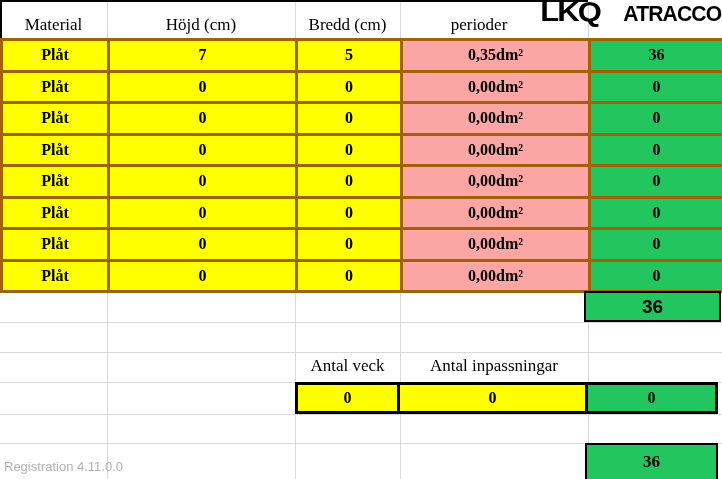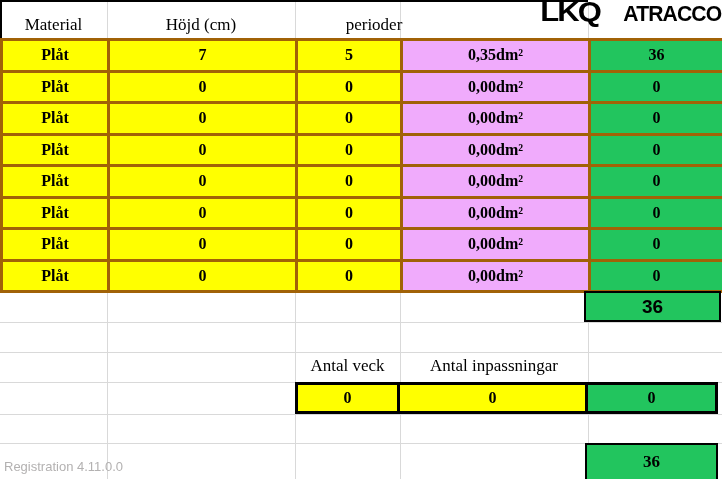--- a/index.html
+++ b/index.html
@@ -25,21 +25,21 @@
   .logo .lkq { font-size:31px; font-weight:900; letter-spacing:-2px; line-height:27px;
                transform:scaleY(0.92); transform-origin:bottom; }
   .logo .atracco { font-size:24px; font-weight:900; letter-spacing:-1px; line-height:23px;
                transform:scaleX(0.88) scaleY(0.9); transform-origin:bottom right; }
   
   table.main { position:absolute; left:0; top:38px; width:722px; height:255px;
                border-collapse:collapse; table-layout:fixed; }
   table.main td { border:3px solid #a16207; text-align:center; vertical-align:middle;
                   font-weight:bold; font-size:16px; }
   .yellow { background:#ffff00; }
-  .green  { background:#f0abfc; }
+  .green  { background:#fca5a5; }
   .peach  { background:#22c55e; }
   
   .abs-cell { position:absolute; text-align:center; font-weight:bold; }
   .cell-36 { left:584px; top:291px; width:137px; height:31px; border:2px solid #000;
              font-family:"Liberation Sans","DejaVu Sans",sans-serif; font-size:19px; line-height:27px; }
   .sec-a { left:295px; top:382px; width:105px; height:32px; border:3px solid #000; font-size:16px; line-height:26px; }
   .sec-b { left:397px; top:382px; width:191px; height:32px; border:3px solid #000; font-size:16px; line-height:26px; }
   .sec-c { left:585px; top:382px; width:133px; height:32px; border:3px solid #000; font-size:16px; line-height:26px; }
   .tot-cell { left:585px; top:443px; width:133px; height:40px; border:2px solid #000;
               font-size:17px; line-height:33px; }
@@ -73,20 +73,21 @@
   <div class="gl h" style="top:382px"></div>
   <div class="gl h" style="top:414px"></div>
   <div class="gl h" style="top:443px"></div>
 
   <div class="topline"></div>
   <div class="leftline"></div>
 
   <div class="hdr-row">
     <span class="h0">Material</span>
     <span class="h1">Höjd (cm)</span>
+    <span class="h2">Bredd (cm)</span>
     <span class="h4">perioder</span>
   </div>
 
   <div class="logo">
     <span class="lkq">LKQ</span>
     <span class="atracco">ATRACCO</span>
   </div>
 
   <table class="main">
     <colgroup>

